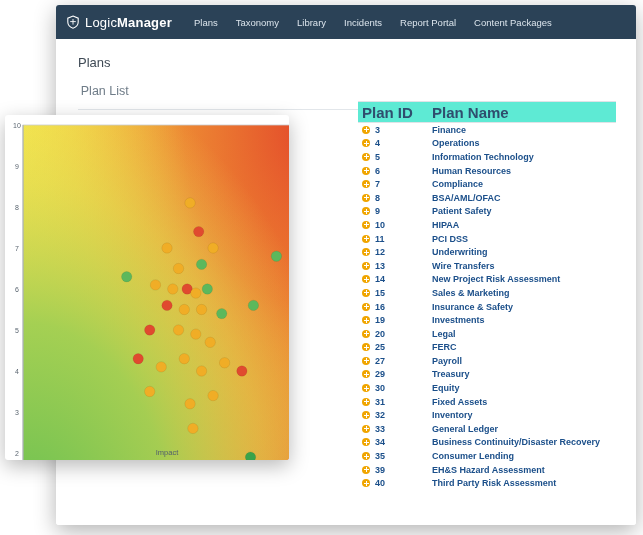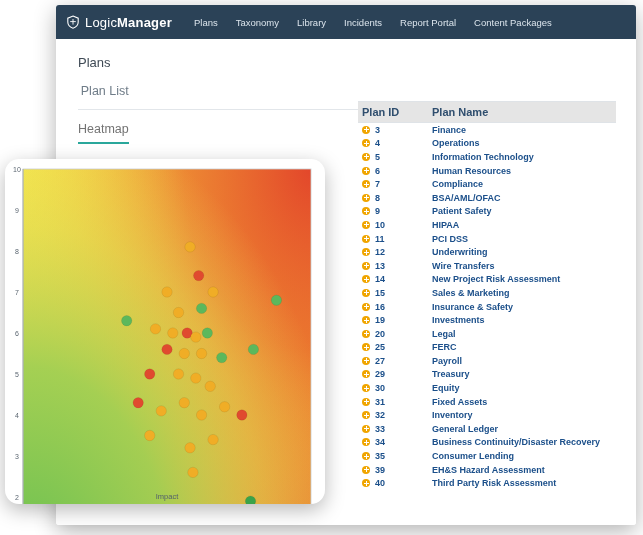--- a/index.html
+++ b/index.html
@@ -110,27 +110,27 @@
 
   
   #plan-table {
     position: absolute;
     left: 302px;
     top: 62px;
     width: 258px;
   }
   .table-head {
     display: flex;
-    background: #e5e5e5;
+    background: #5eead4;
     border: 1px solid #dfe3e7;
     border-left: none;
     border-right: none;
     height: 20px;
     align-items: center;
-    font-size: 11px;
+    font-size: 15px;
     font-weight: bold;
     color: #2f4e6e;
     justify-content: center;
   }
   .col-id { width: 70px; padding-left: 4px; }
   .col-name { flex: 1; }
   .plan-row {
     display: flex;
     align-items: center;
     height: 13.6px;
@@ -164,27 +164,26 @@
     left: 1.5px; top: 3.5px;
     width: 5px; height: 1px;
     background: #fff;
   }
 
   
   #heatmap-card {
     position: absolute;
     left: 5px;
     top: 115px;
-    width: 320px;
+    width: 284px;
     height: 345px;
     background: #ffffff;
-    border-radius: 14px;
+    border-radius: 3px;
     box-shadow: 0 6px 20px rgba(0,0,0,0.28);
     overflow: hidden;
-    margin-top: 44px;
   }
   #heatmap-inner {
     position: absolute;
     left: 0; top: 0;
     width: 320px; height: 345px;
   }
 </style>
 </head>
 <body>
 

